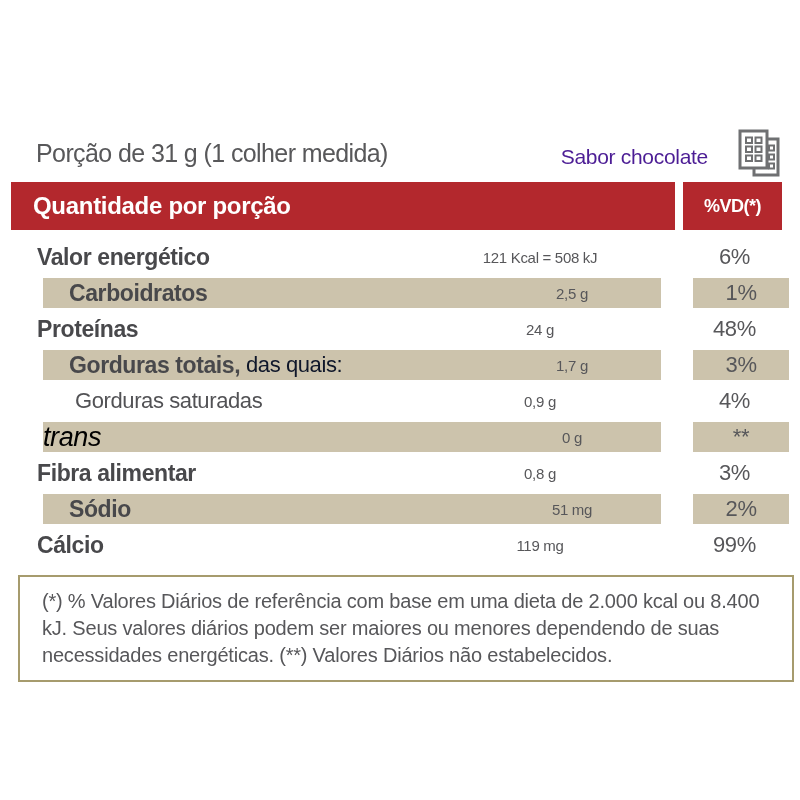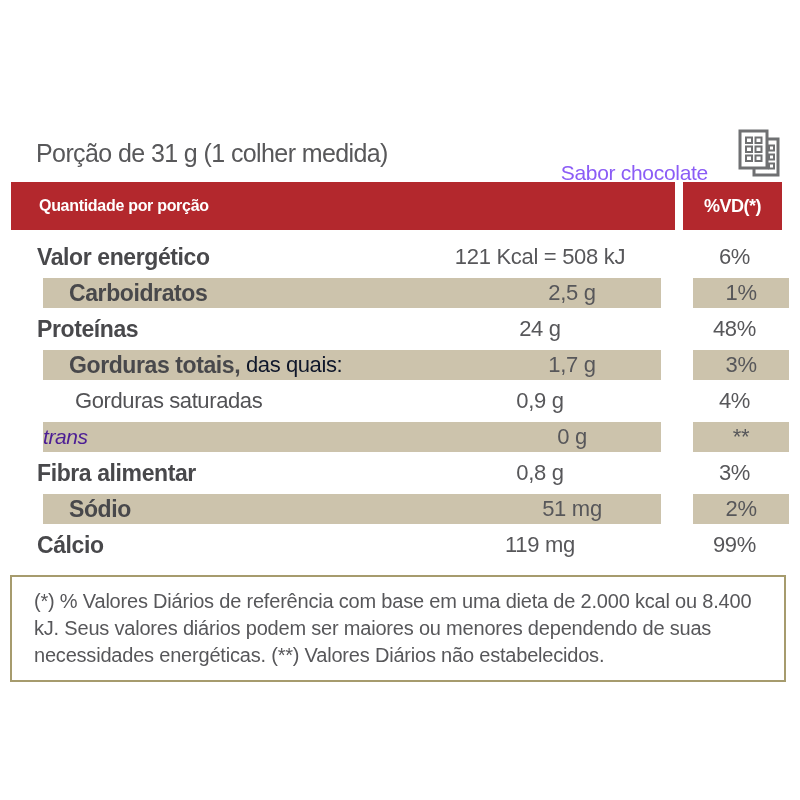--- a/index.html
+++ b/index.html
@@ -22,23 +22,22 @@
     letter-spacing: -0.6px;
     color: #58585a;
     white-space: nowrap;
   }
   .flavor-text {
     position: absolute;
     right: 92px;
     top: 145px;
     font-size: 21px;
     letter-spacing: -0.3px;
-    color: #8b5cf6;
+    color: #4c1d95;
     white-space: nowrap;
-    margin-top: 16px;
   }
   .flavor-icon {
     position: absolute;
     left: 738px;
     top: 129px;
     width: 42px;
     height: 48px;
   }
 
   
@@ -49,22 +48,22 @@
     background: #b3282d;
     color: #ffffff;
     font-weight: bold;
     display: flex;
     align-items: center;
     box-sizing: border-box;
   }
   .hdr-main {
     left: 11px;
     width: 664px;
-    padding-left: 28px;
-    font-size: 16px;
+    padding-left: 22px;
+    font-size: 24px;
     letter-spacing: -0.3px;
   }
   .hdr-dv {
     left: 683px;
     width: 99px;
     justify-content: center;
     font-size: 18px;
     letter-spacing: -0.5px;
   }
 
@@ -113,40 +112,40 @@
   .label-suffix {
     font-weight: normal;
     font-size: 22px;
     color: #0f172a;
     letter-spacing: -0.4px;
     white-space: pre;
   }
   .label-italic {
     font-weight: normal;
     font-style: italic;
-    font-size: 21px;
-    color: #4c1d95;
+    font-size: 27px;
+    color: #000000;
     letter-spacing: -0.4px;
   }
   .value {
     position: absolute;
     left: 384px;
     top: 50%;
     transform: translateY(-50%);
     width: 290px;
     text-align: center;
-    font-size: 22px;
+    font-size: 15px;
     color: #57575a;
     letter-spacing: -0.3px;
   }
 
   
   .footnote {
     position: absolute;
-    left: 10px;
+    left: 18px;
     top: 575px;
     width: 776px;
     box-sizing: border-box;
     border: 2px solid #a69b6d;
     padding: 11px 20px 11px 22px;
     font-size: 20px;
     line-height: 27px;
     letter-spacing: -0.2px;
     color: #57575a;
   }

